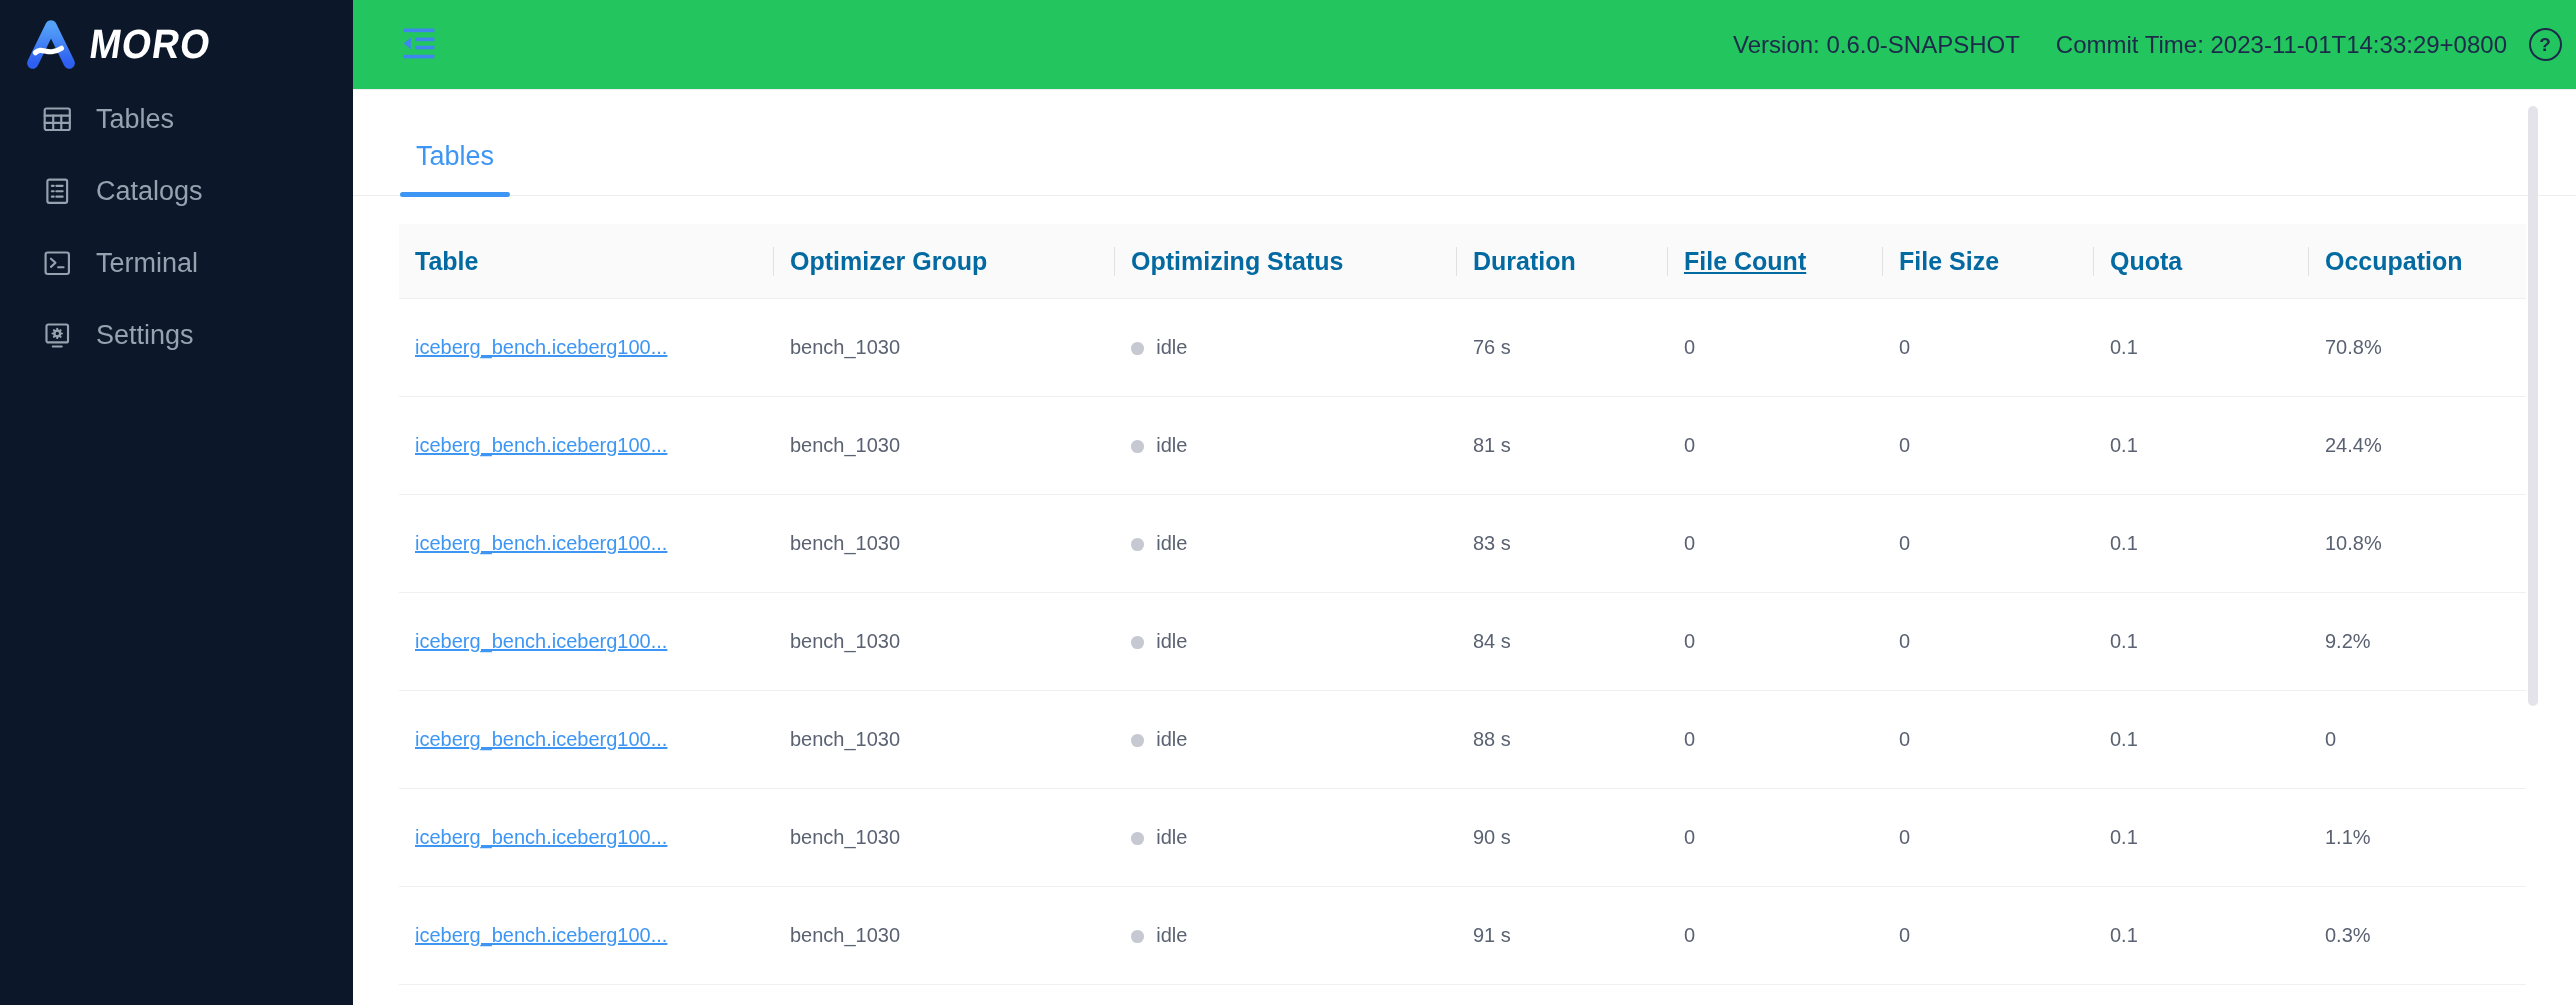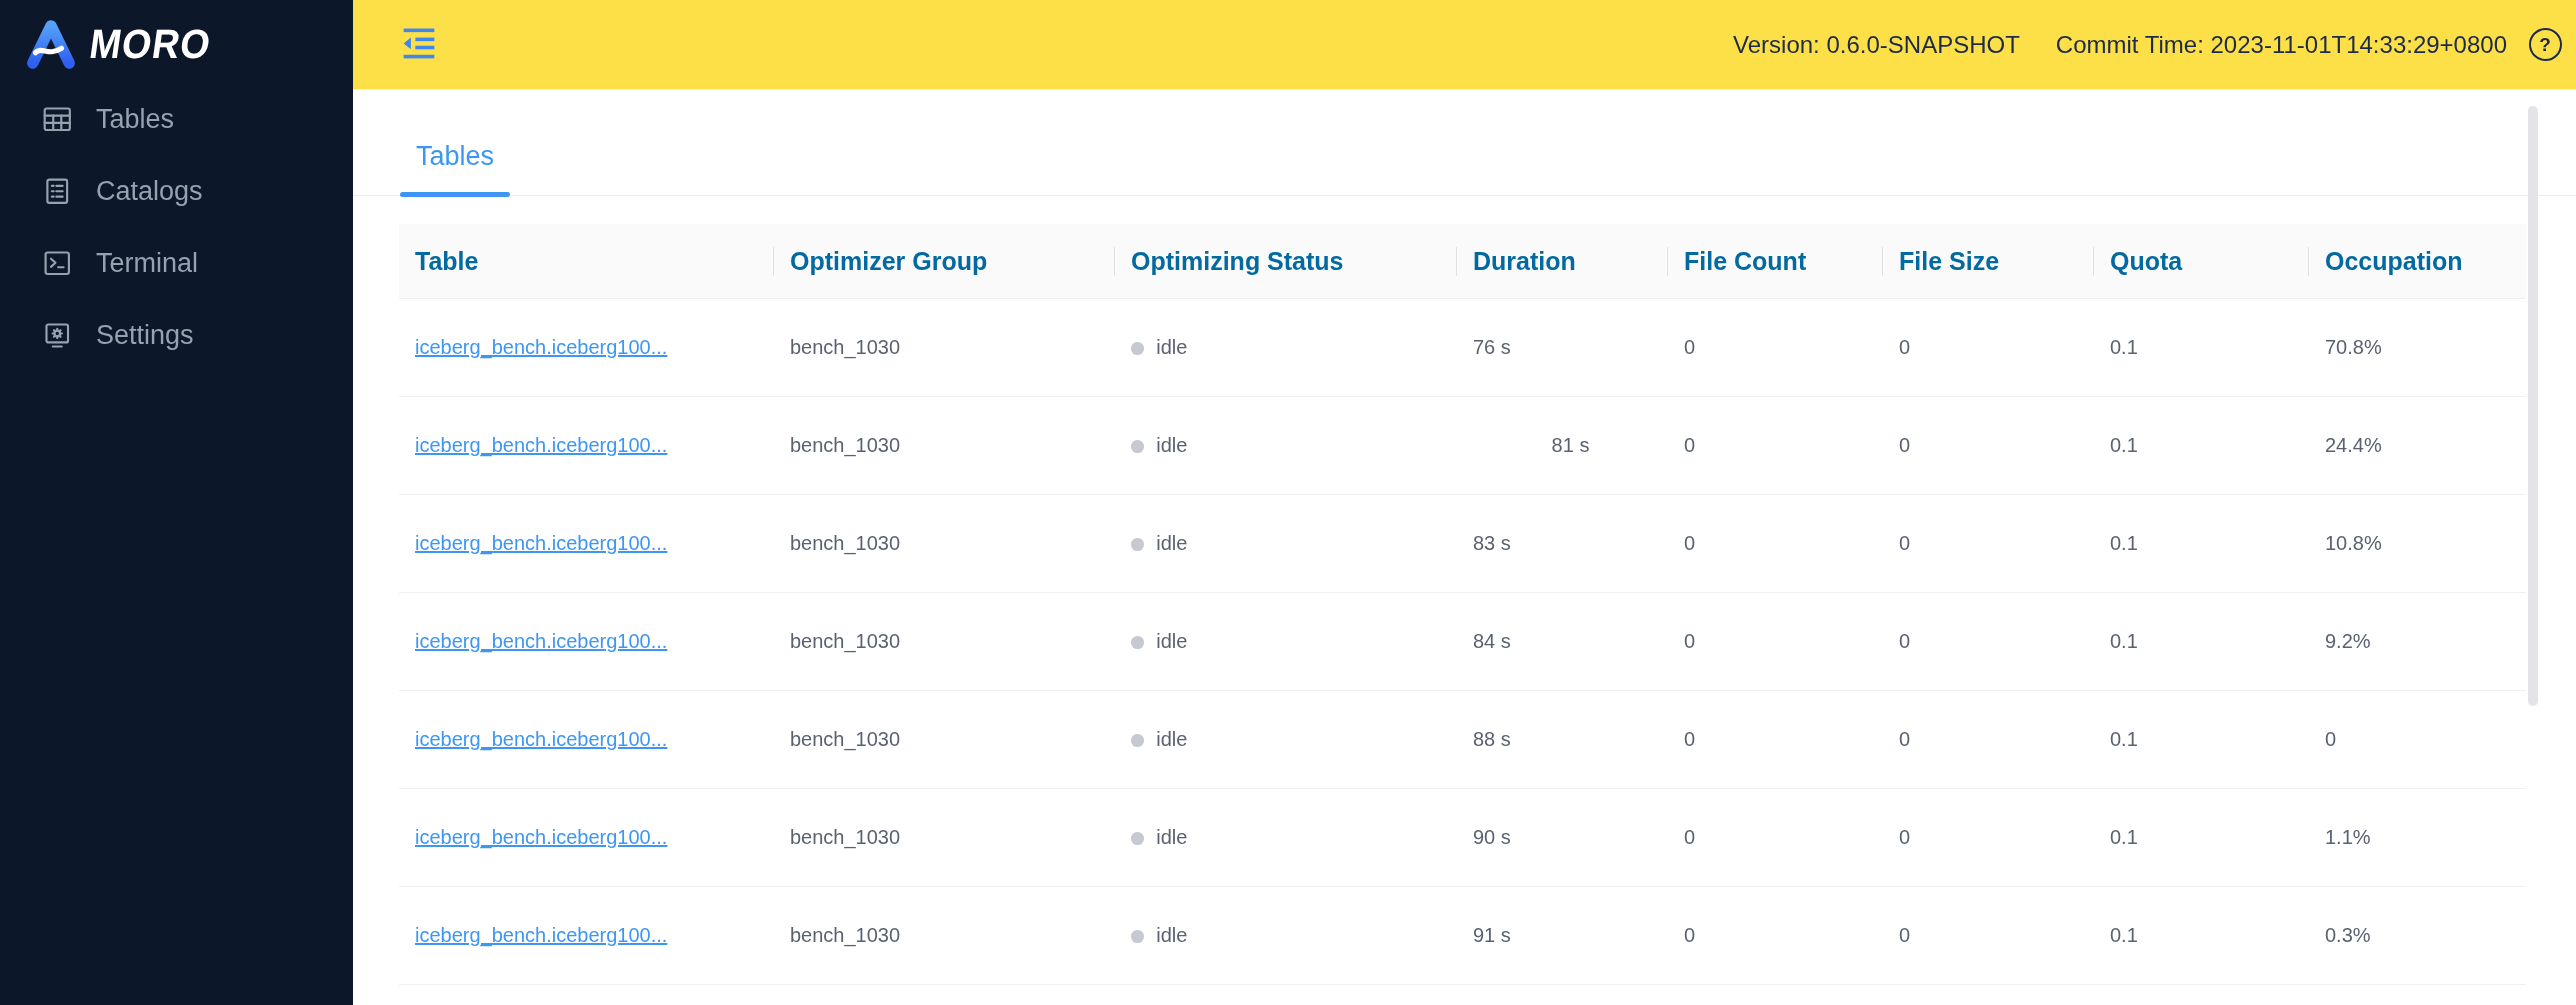--- a/index.html
+++ b/index.html
@@ -13,21 +13,21 @@
   .logo-text{color:#fff;font-size:41px;font-weight:800;letter-spacing:0.9px;
              transform:skewX(-8deg) scaleX(.92);transform-origin:left center;}
   .menu{position:absolute;top:83px;left:0;width:100%;}
   .menu-item{height:72px;display:flex;align-items:center;padding-left:41px;gap:23px;
              color:#97a1af;font-size:27px;cursor:pointer;}
   .menu-item.active{background:var(--selected-bg);color:#fff;}
   .menu-item .micon{width:32px;height:32px;display:flex;align-items:center;justify-content:center;}
   .menu-item svg{stroke:currentColor;}
 
   
-  .topbar{position:absolute;left:353px;top:0;width:2223px;height:90px;background:#fde047;
+  .topbar{position:absolute;left:353px;top:0;width:2223px;height:90px;background:#22c55e;
           border-bottom:0.9px solid #ededf0;display:flex;align-items:center;
           justify-content:space-between;padding:0 14.4px 0 47px;box-sizing:border-box;}
   .collapse-btn{background:none;border:none;padding:0;cursor:pointer;display:flex;align-items:center;}
   .topbar-right{display:flex;align-items:center;gap:36px;font-size:24px;color:var(--topbar-text);}
   .help{width:29px;height:29px;border:2.7px solid var(--topbar-text);border-radius:50%;
         display:flex;align-items:center;justify-content:center;font-size:19px;font-weight:bold;
         color:var(--topbar-text);cursor:pointer;margin-left:-14.4px;}
 
   
   .tabs{position:absolute;left:353px;top:117px;width:2223px;height:79px;box-sizing:border-box;
@@ -152,41 +152,41 @@
         <div class="tab active">
           <span>Tables</span>
         </div>
       </div>
     <div class="table">
       <div class="thead" id="thead">
           <div class="th sep" style="width: 375px;">Table</div>
           <div class="th sep" style="width: 341px;">Optimizer Group</div>
           <div class="th sep" style="width: 342px;">Optimizing Status</div>
           <div class="th sep" style="width: 211px;">Duration</div>
-          <div class="th sep" style="width: 215px;">File Count</div>
+          <div class="th sep" style="width: 215px; text-decoration: underline;">File Count</div>
           <div class="th sep" style="width: 211px;">File Size</div>
           <div class="th sep" style="width: 215px;">Quota</div>
           <div class="th" style="width: 215px;">Occupation</div>
         </div>
       <div id="tbody">
           <div class="tr">
             <div class="td" style="width: 375px;"><a>iceberg_bench.iceberg100...</a></div>
             <div class="td" style="width: 341px;">bench_1030</div>
             <div class="td" style="width: 342px;"><span class="dot"></span><span>idle</span></div>
             <div class="td" style="width: 211px;">76 s</div>
             <div class="td" style="width: 215px;">0</div>
             <div class="td" style="width: 211px;">0</div>
             <div class="td" style="width: 215px;">0.1</div>
             <div class="td" style="width: 215px;">70.8%</div>
           </div>
           <div class="tr">
             <div class="td" style="width: 375px;"><a>iceberg_bench.iceberg100...</a></div>
             <div class="td" style="width: 341px;">bench_1030</div>
             <div class="td" style="width: 342px;"><span class="dot"></span><span>idle</span></div>
-            <div class="td" style="width: 211px; text-align: center;">81 s</div>
+            <div class="td" style="width: 211px;">81 s</div>
             <div class="td" style="width: 215px;">0</div>
             <div class="td" style="width: 211px;">0</div>
             <div class="td" style="width: 215px;">0.1</div>
             <div class="td" style="width: 215px;">24.4%</div>
           </div>
           <div class="tr">
             <div class="td" style="width: 375px;"><a>iceberg_bench.iceberg100...</a></div>
             <div class="td" style="width: 341px;">bench_1030</div>
             <div class="td" style="width: 342px;"><span class="dot"></span><span>idle</span></div>
             <div class="td" style="width: 211px;">83 s</div>

